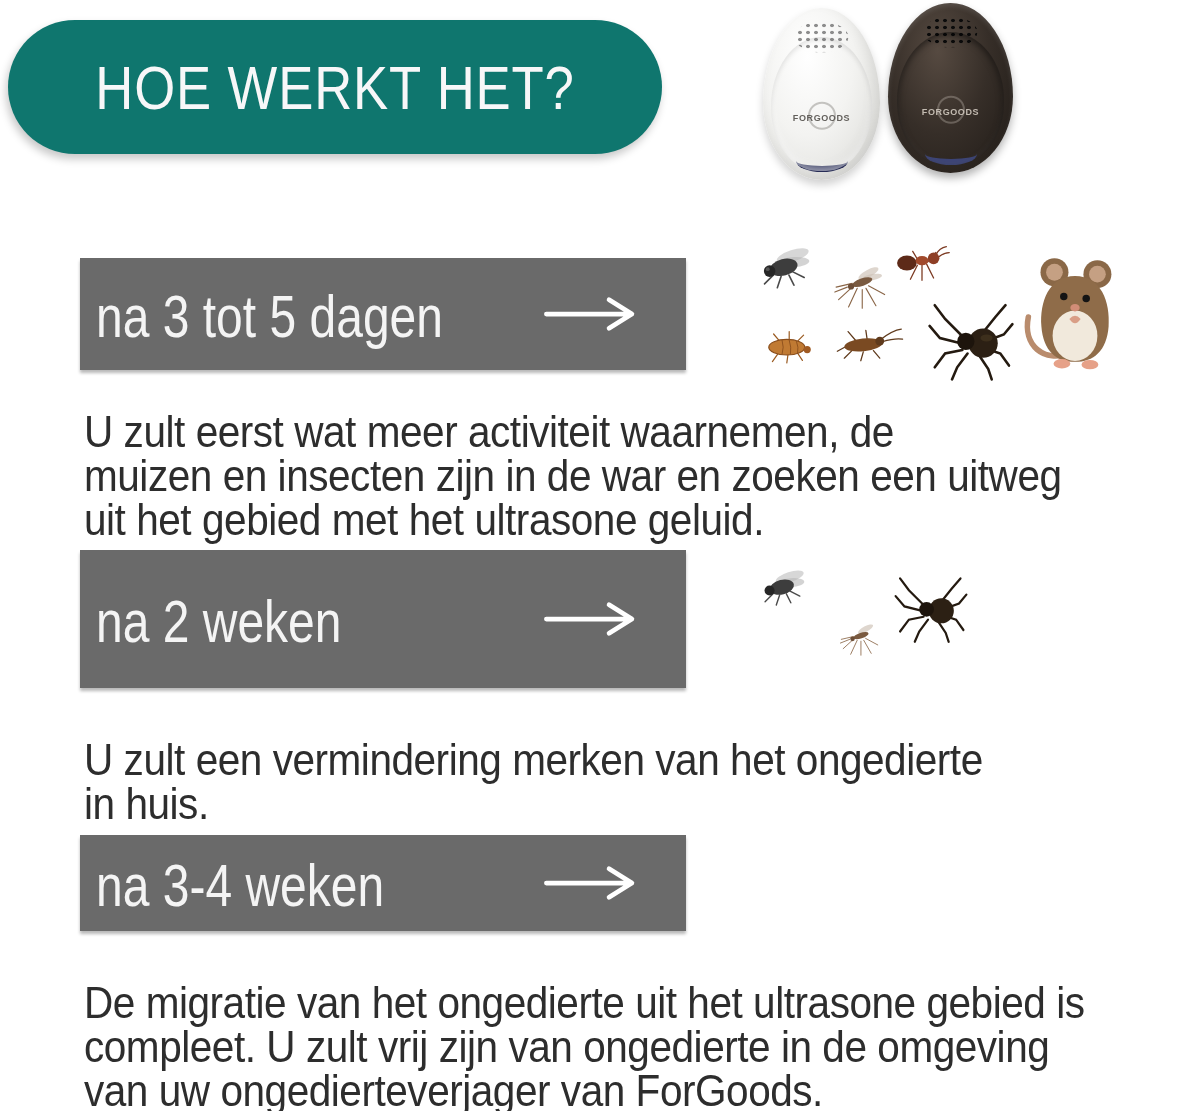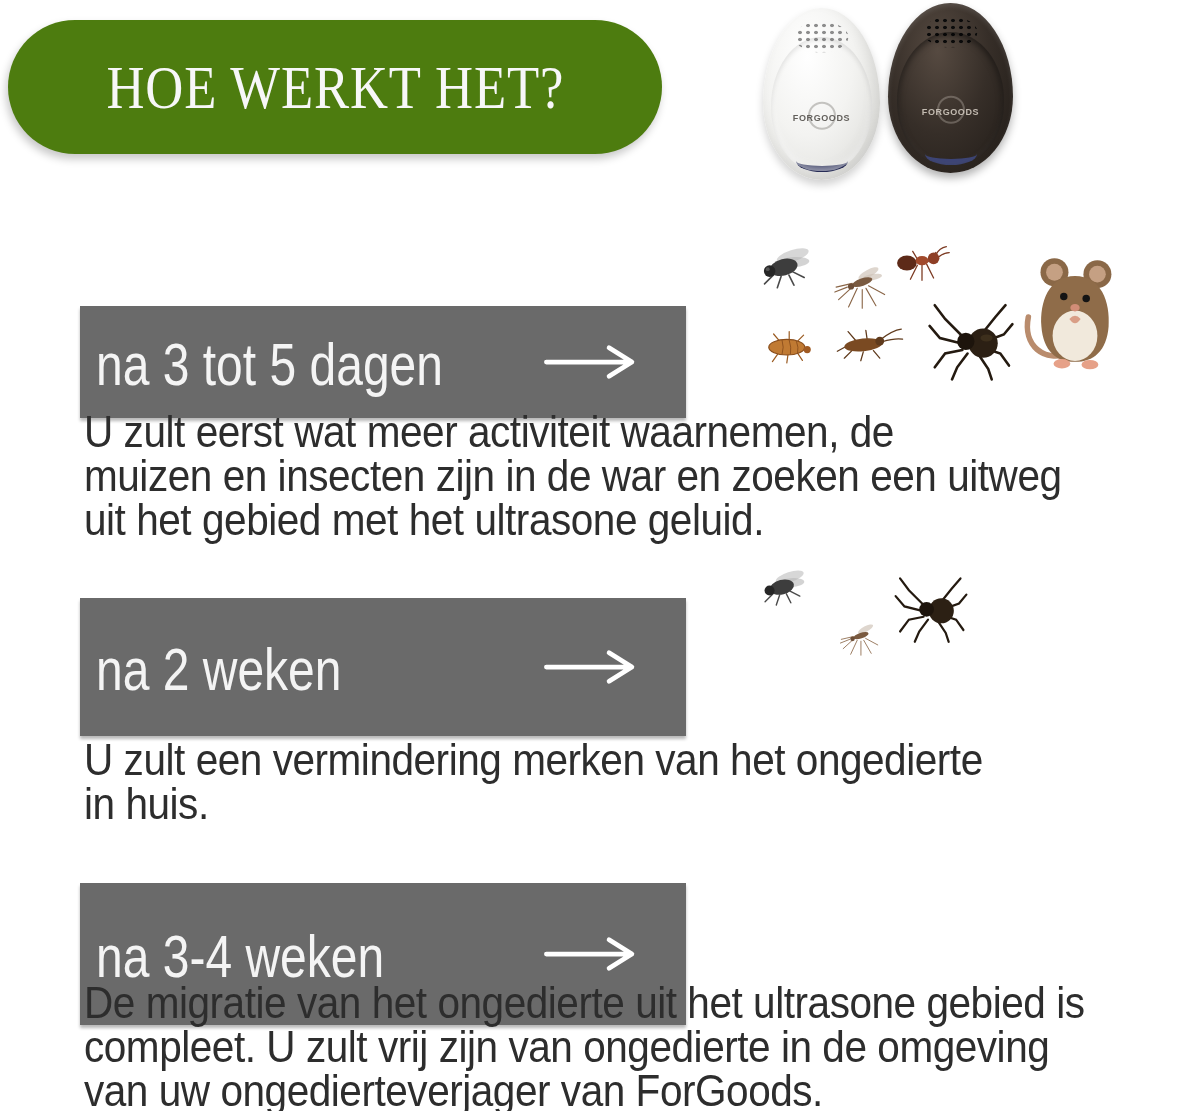--- a/index.html
+++ b/index.html
@@ -3,23 +3,22 @@
 <meta charset="utf-8">
 <style>
   html,body{margin:0;padding:0;background:#fff;}
   .stage{
     position:relative;width:1200px;height:1111px;background:#ffffff;overflow:hidden;
     font-family:"Liberation Sans", sans-serif;
   }
   
   .pill{
     position:absolute;left:8px;top:20px;width:654px;height:134px;border-radius:67px;
-    background:#4d7c0f;display:flex;align-items:center;justify-content:center;
+    background:#0f766e;display:flex;align-items:center;justify-content:center;
     box-shadow:-2px 5px 8px rgba(0,0,0,.22);
-    font-family:Liberation Serif, serif;
   }
   .pill-text{
     display:inline-block;color:#f7f7f8;font-size:62px;font-weight:400;letter-spacing:1px;
     transform:scaleX(.85);white-space:nowrap;
   }
   
   .device{position:absolute;}
   .device-white{
     left:763px;top:8px;width:117px;height:172px;
     border-radius:50% 50% 50% 50% / 55% 55% 45% 45%;
@@ -62,25 +61,24 @@
     position:absolute;left:50%;bottom:8px;transform:translateX(-50%);
     width:52px;height:16px;border-radius:50%;border-bottom:6px solid #272c55;
   }
   .device-dark .led{border-bottom-color:#3b4375;}
   
   .bar{
     position:absolute;left:80px;width:606px;background:#6a6a6a;
     display:flex;align-items:center;justify-content:space-between;
     padding:0 44px 0 16px;box-sizing:border-box;
     box-shadow:0 3px 3px rgba(0,0,0,.28);
-    margin-top:48px;
   }
   .bar-1{top:258px;height:112px;}
   .bar-2{top:550px;height:138px;}
-  .bar-3{top:835px;height:142px;}
+  .bar-3{top:835px;height:96px;}
   .bar-label{
     display:inline-block;color:#f4f4f4;font-size:60px;font-weight:400;
     transform:scaleX(.8);transform-origin:left center;white-space:nowrap;padding-top:4px;
   }
   .arrow{flex:0 0 auto;}
   
   .para{
     position:absolute;left:84px;color:#2d2d2d;font-size:45px;line-height:44px;
     letter-spacing:-0.5px;transform:scaleX(.9);transform-origin:left top;white-space:nowrap;
   }

